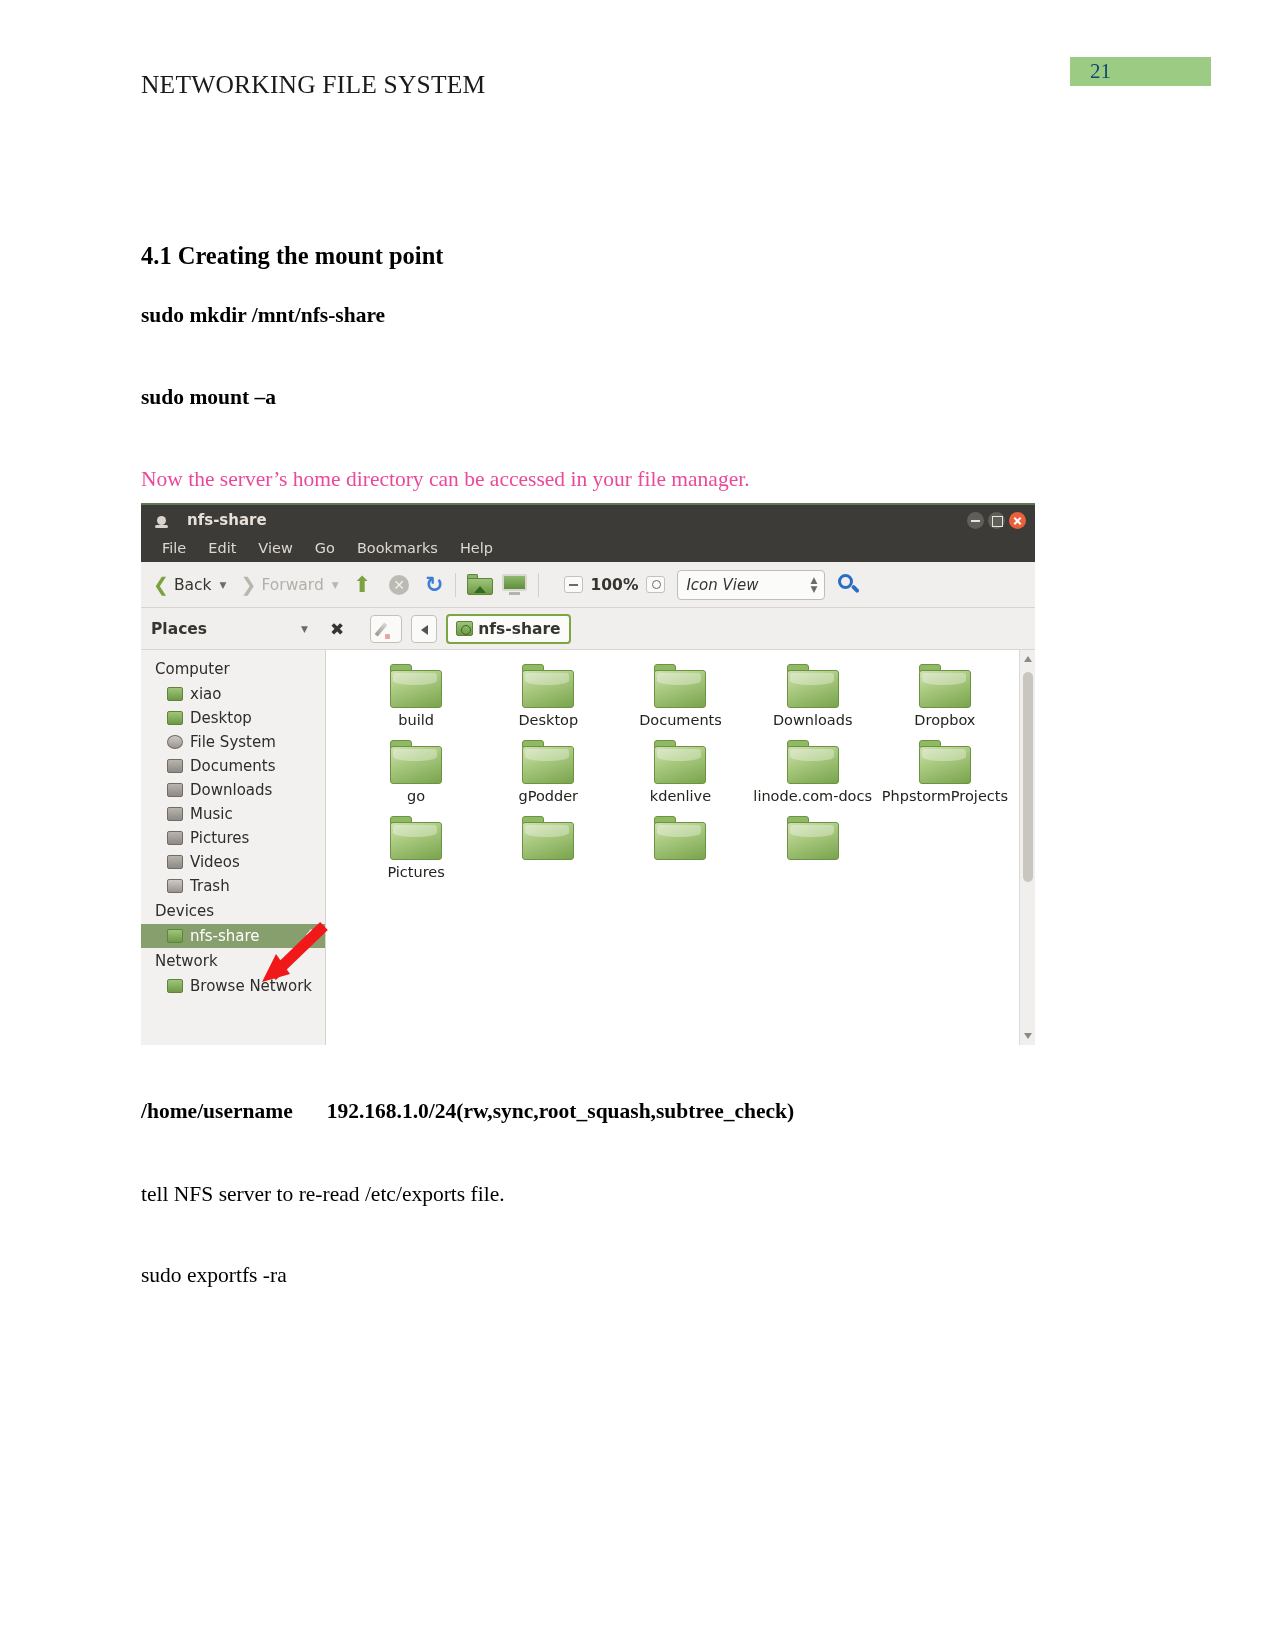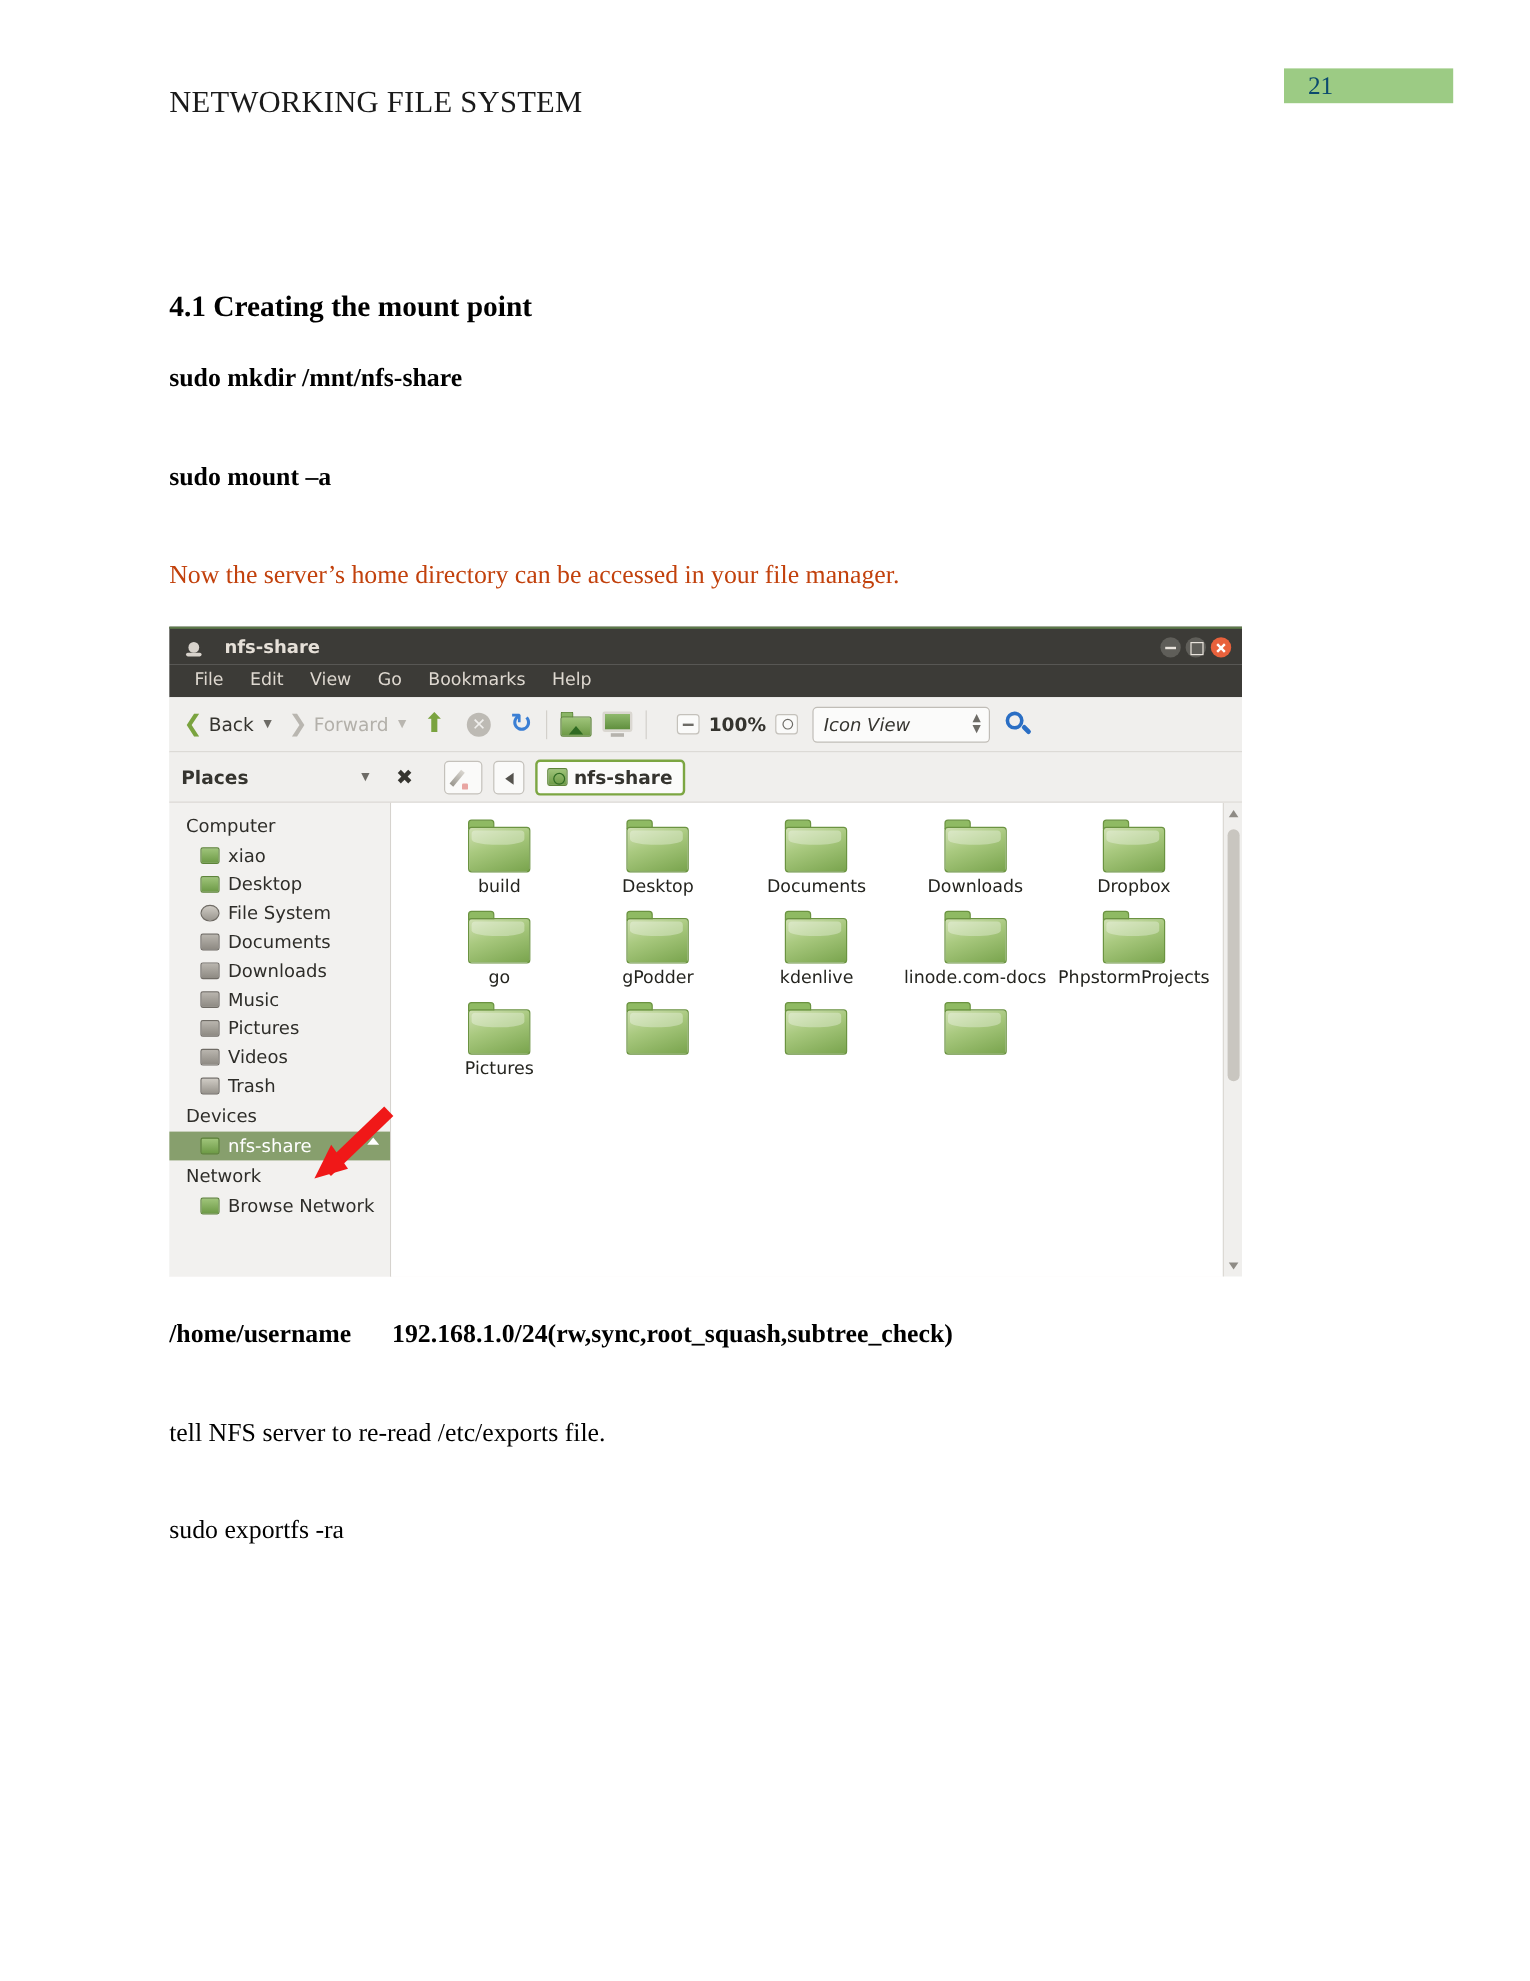--- a/index.html
+++ b/index.html
@@ -57,21 +57,21 @@
   }
   .cmd-mount {
     position: absolute; left: 141px; top: 385px;
     font-family: "Liberation Serif", serif;
     font-weight: bold; font-size: 21.5px;
     color: #000; white-space: nowrap;
   }
   .para-now {
     position: absolute; left: 141px; top: 467px;
     font-family: "Liberation Serif", serif;
-    font-size: 21.5px; color: #c2410c; white-space: nowrap;
+    font-size: 21.5px; color: #ec4899; white-space: nowrap;
   }
   .line-exports {
     position: absolute; left: 141px; top: 1099px;
     font-family: "Liberation Serif", serif;
     font-weight: bold; font-size: 21.5px;
     color: #000; white-space: nowrap;
   }
   .line-exports .gap { display: inline-block; width: 34px; }
   .para-tell {
     position: absolute; left: 141px; top: 1182px;
@@ -86,21 +86,20 @@
 
   
   .fm-window {
     position: absolute;
     left: 141px; top: 503px;
     width: 894px; height: 542px;
     background: #f2f1f0;
     font-family: "DejaVu Sans", sans-serif;
     overflow: hidden;
     border: 0;
-    margin-top: 19px;
   }
   .fm-titlebar {
     position: relative;
     height: 32px;
     background: #3c3b37;
     border-top: 2px solid #5d7a4a;
   }
   .fm-title-dot {
     position: absolute; left: 16px; top: 11px;
     width: 9px; height: 9px;

